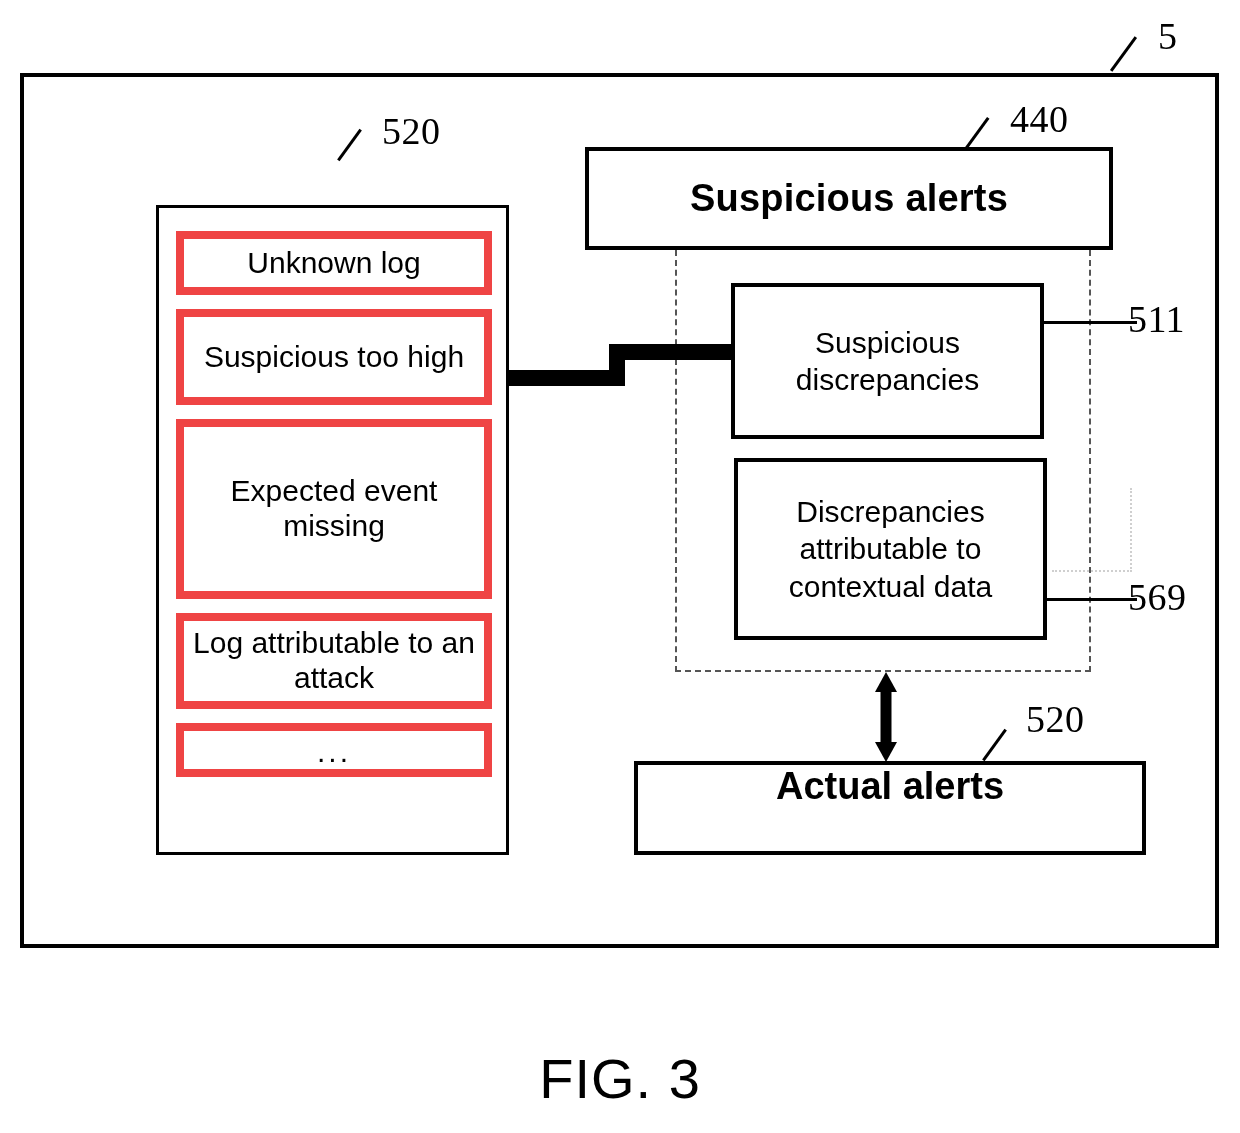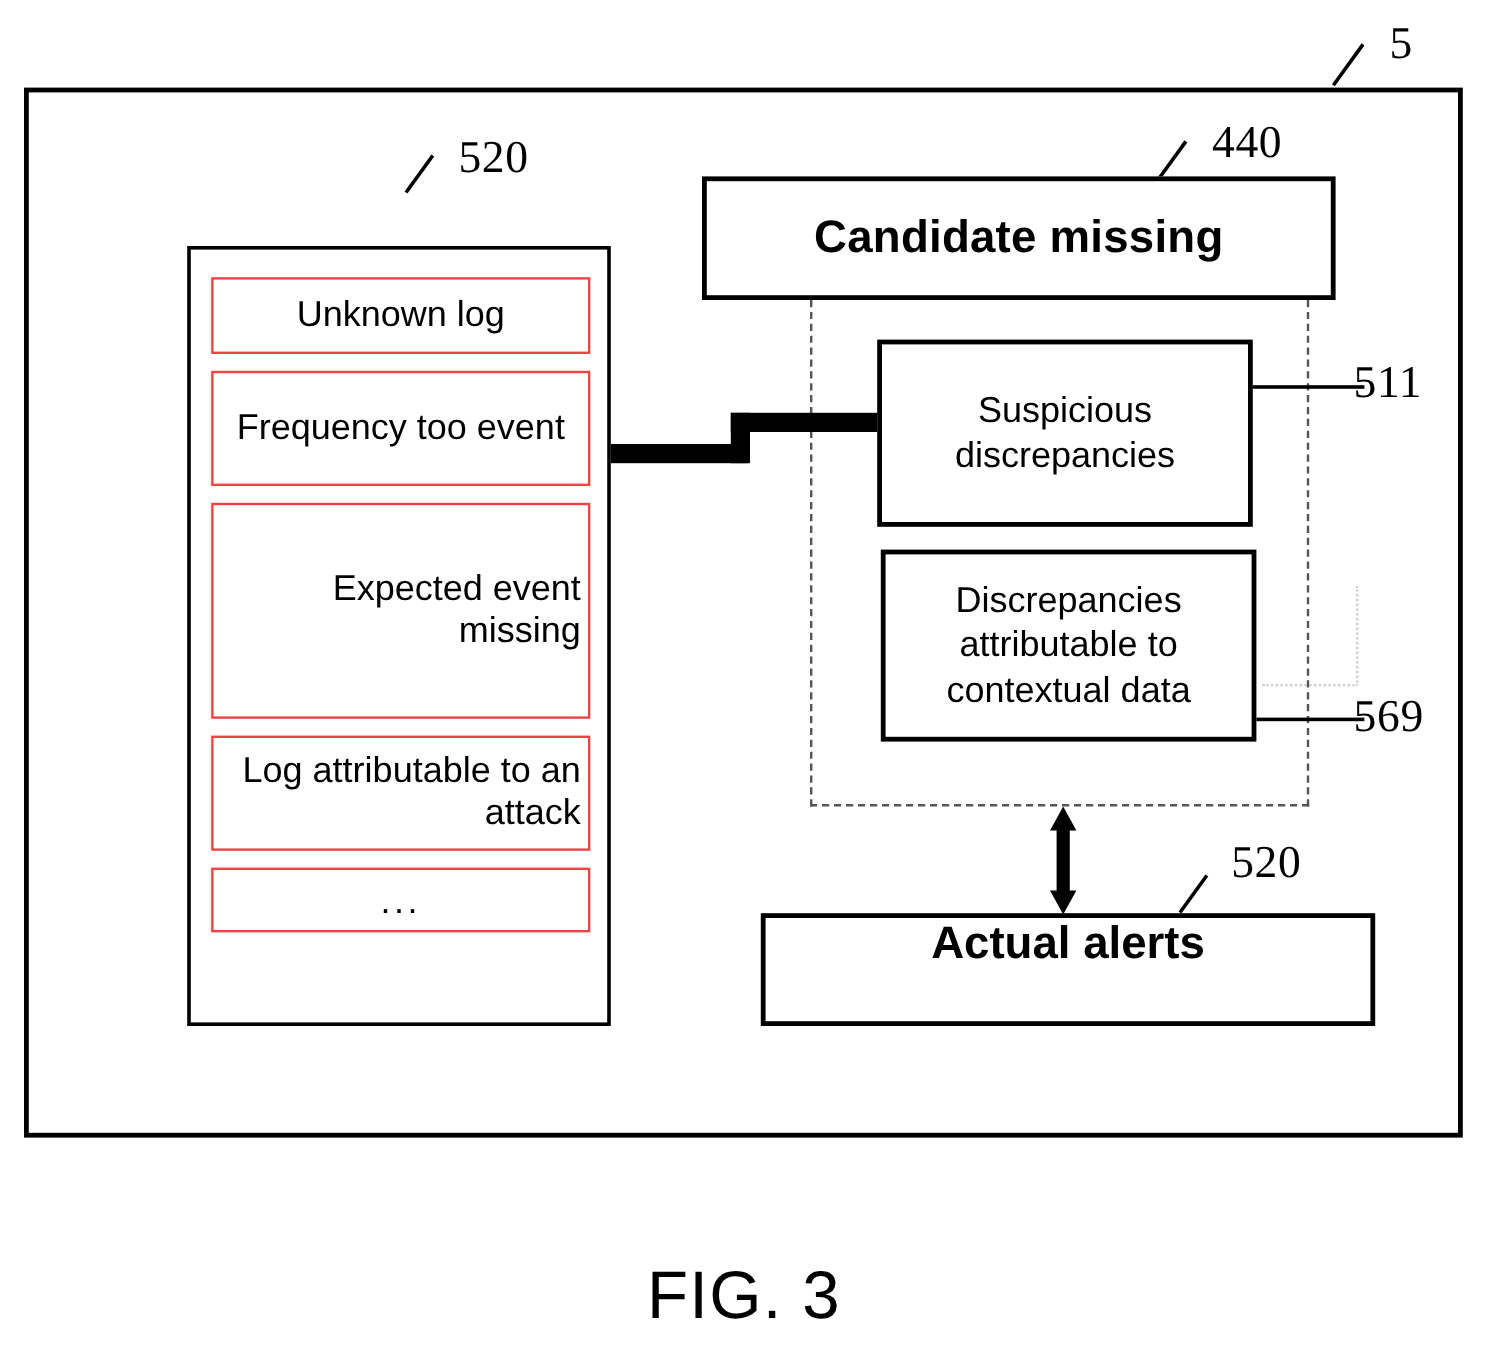--- a/index.html
+++ b/index.html
@@ -64,27 +64,27 @@
     background: #fff;
   }
   .left-panel-inner {
     position: absolute;
     left: 17px;
     top: 23px;
     width: 316px;
     box-sizing: border-box;
   }
   .crit-box {
-    border: 2px solid #ef4444;
+    border: 8px solid #ef4444;
     box-sizing: border-box;
     background: #fff;
     display: flex;
     align-items: center;
     justify-content: center;
-    text-align: right;
+    text-align: center;
     font-size: 30px;
     line-height: 1.16;
     padding: 4px 6px;
     margin-bottom: 14px;
   }
   .crit-box.h1 { height: 64px; }
   .crit-box.h2 { height: 96px; }
   .crit-box.h3 { height: 180px; }
   .crit-box.h4 { height: 96px; }
   .crit-box.h5 { height: 54px; }
@@ -143,21 +143,21 @@
   .alert-box.suspicious {
     left: 731px;
     top: 283px;
     width: 313px;
     height: 156px;
   }
   .alert-box.contextual {
     left: 734px;
     top: 458px;
     width: 313px;
-    height: 160px;
+    height: 182px;
   }
 
   
   .actual-box {
     position: absolute;
     left: 634px;
     top: 761px;
     width: 512px;
     height: 94px;
     border: 4px solid #000;
@@ -222,39 +222,39 @@
 
   <div class="leader" style="left:348px; top:126px; width:3px; height:38px; transform:rotate(36deg);"></div>
   <div class="ref-label" style="left:382px; top:112px;">520</div>
 
   <div class="left-panel-outer">
     <div class="left-panel-inner">
       <div class="crit-box h1">
         <span>Unknown log</span>
       </div>
       <div class="crit-box h2">
-        <span>Frequency too event</span>
+        <span>Suspicious too high</span>
       </div>
       <div class="crit-box h3">
         <span>Expected event missing</span>
       </div>
       <div class="crit-box h4">
         <span>Log attributable to an attack</span>
       </div>
       <div class="crit-box h5">
         <span class="etc">...</span>
       </div>
     </div>
   </div>
 
   <div class="leader" style="left:975px; top:114px; width:3px; height:40px; transform:rotate(36deg);"></div>
   <div class="ref-label" style="left:1010px; top:100px;">440</div>
 
   <div class="candidate-box">
-    <span>Candidate missing</span>
+    <span>Suspicious alerts</span>
   </div>
 
   <div class="dashed-group"></div>
 
   <div class="artifact" style="left:1052px; top:488px; width:78px; height:82px; border-width:0 2px 2px 0;"></div>
   <div class="artifact" style="left:772px; top:765px; width:130px; height:14px; border-width:2px 0 0 0;"></div>
 
   <div class="connector-seg" style="left:509px; top:370px; width:114px; height:16px;"></div>
   <div class="connector-seg" style="left:609px; top:344px; width:16px; height:42px;"></div>
   <div class="connector-seg" style="left:609px; top:344px; width:126px; height:16px;"></div>

